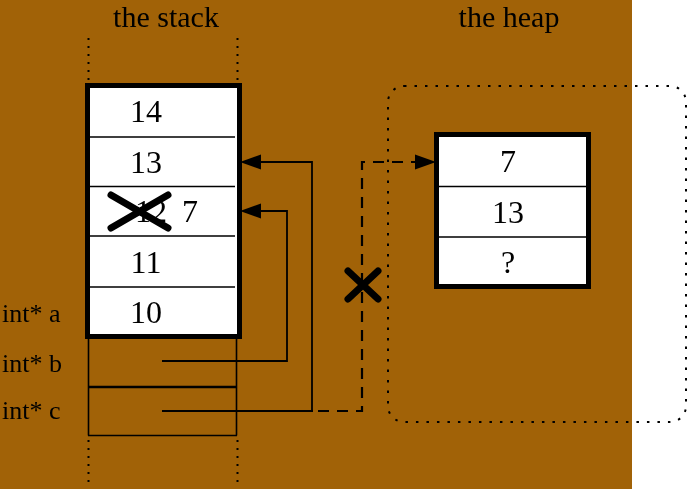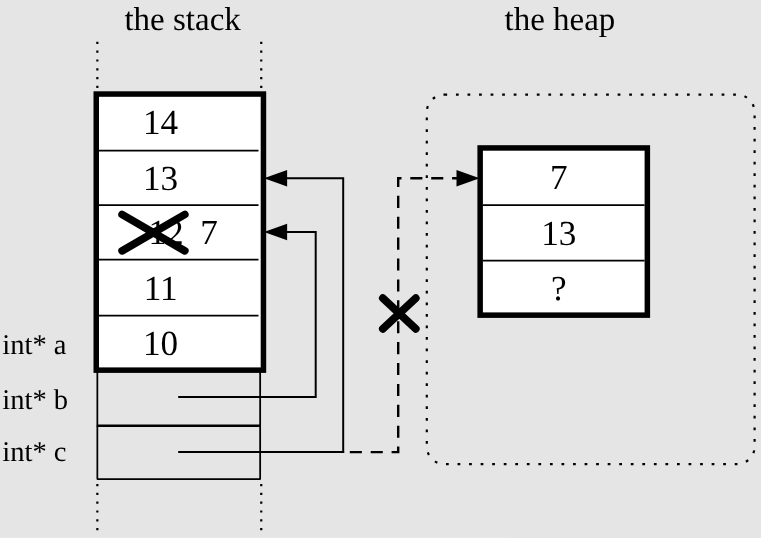--- a/index.html
+++ b/index.html
@@ -1,16 +1,16 @@
 <!DOCTYPE html>
 <html><head>
 <meta charset="utf-8">
 <style>
   html, body { margin: 0; padding: 0; background: #ffffff; }
-  .page { width: 692px; height: 489px; position: relative; background: #e5e5e5; }
+  .page { width: 632px; height: 489px; position: relative; background: #a16207; }
   svg { display: block; }
   text { fill: #000000; }
   .title  { font-family: "Liberation Serif", serif; font-size: 30px; }
   .val    { font-family: "Liberation Serif", serif; font-size: 32px; }
   .label  { font-family: "Liberation Serif", serif; font-size: 26px; }
   .thick  { fill: #ffffff; stroke: #000000; stroke-width: 5; }
   .thin   { fill: none; stroke: #000000; stroke-width: 1.6; }
   .mid    { fill: none; stroke: #000000; stroke-width: 2.4; }
   .line   { fill: none; stroke: #000000; stroke-width: 1.8; }
   .dashed { fill: none; stroke: #000000; stroke-width: 2.2; stroke-dasharray: 11 8; }

